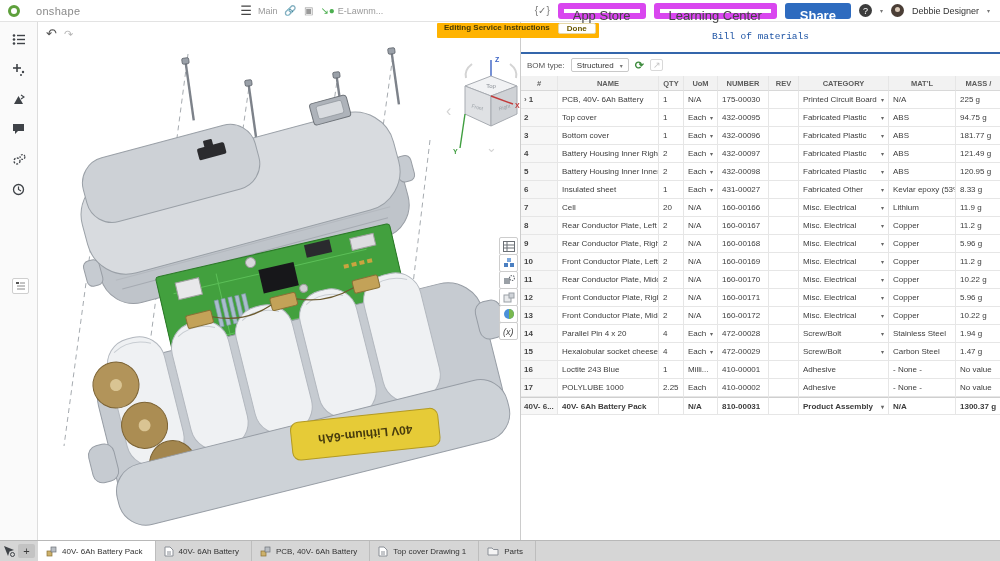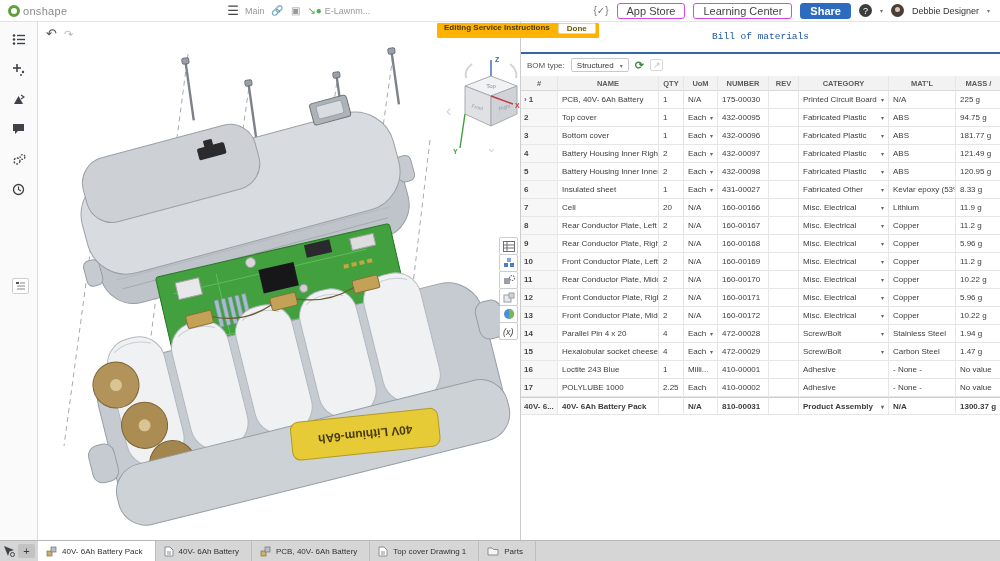--- a/index.html
+++ b/index.html
@@ -4,33 +4,33 @@
 <style>
   * { margin:0; padding:0; box-sizing:border-box; }
   html,body { background:#888; }
   .app {
     position:relative; width:1000px; height:561px; background:#fff; overflow:hidden;
     font-family:"Liberation Sans", sans-serif; color:#333;
   }
   
   .topbar { position:absolute; left:0; top:0; width:1000px; height:22px; background:#fff;
     border-bottom:1px solid #e3e3e3; display:flex; align-items:center; z-index:30; }
-  .logo { display:flex; align-items:center; gap:3px; padding-left:8px; }
+  .logo { display:flex; align-items:center; gap:16px; padding-left:8px; }
   .logo-mark { width:12px; height:12px; border-radius:50%; border:3px solid #5ea03c; }
   .logo-text { font-size:11px; color:#8a8a8a; letter-spacing:.3px; }
   .hamburger { font-size:13px; color:#444; margin-left:160px; cursor:pointer; }
   .doc-title { font-size:12px; font-weight:bold; color:#222; margin-left:10px; white-space:nowrap; }
   .ws-name { font-size:9px; color:#999; margin-left:6px; }
   .ti { font-size:10px; color:#9a9a9a; margin-left:7px; }
   .branch { display:flex; align-items:center; gap:3px; margin-left:7px; font-size:9px; color:#9a9a9a; }
   .branch-ic { color:#4caf50; font-size:10px; }
   .top-right { margin-left:auto; display:flex; align-items:center; gap:8px; padding-right:10px; }
   .fs-ic { font-size:10px; color:#777; }
-  .tb-btn { height:16px; line-height:14px; padding:0 9px; border:1px solid #d946ef; border-radius:3px;
-    background:#fff; font-size:11px; color:#444; white-space:nowrap; cursor:pointer; }
+  .tb-btn { height:16px; line-height:14px; padding:0 9px; border:6px solid #d946ef; border-radius:3px;
+    background:#fff; font-size:13px; color:#444; white-space:nowrap; cursor:pointer; }
   .tb-btn.share { background:#2e6bbf; border-color:#2e6bbf; color:#fff; font-weight:bold; }
   .help { width:13px; height:13px; border-radius:50%; background:#3c3c3c; color:#fff; font-size:9px;
     display:flex; align-items:center; justify-content:center; }
   .caret { font-size:6px; color:#777; }
   .avatar { width:13px; height:13px; border-radius:50%; background:#4a3e36; position:relative; overflow:hidden; }
   .avatar::after { content:""; position:absolute; left:4px; top:3px; width:5px; height:5px; border-radius:50%; background:#d9c9b8; }
   .user-name { font-size:9px; color:#333; }
   
   .banner { position:absolute; left:437px; top:23px; height:15px; background:#ffb301; z-index:40;
     display:flex; align-items:flex-start; gap:8px; padding:0 3px 0 7px; border-radius:1px; }

